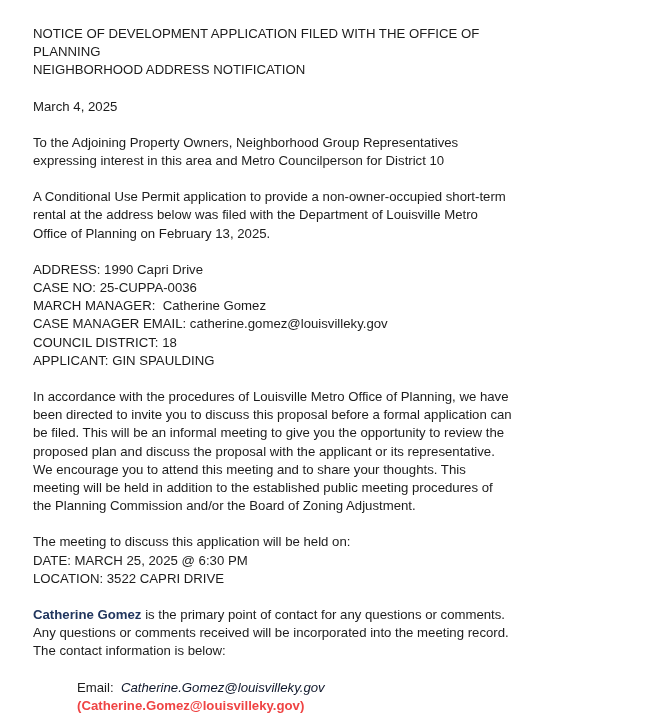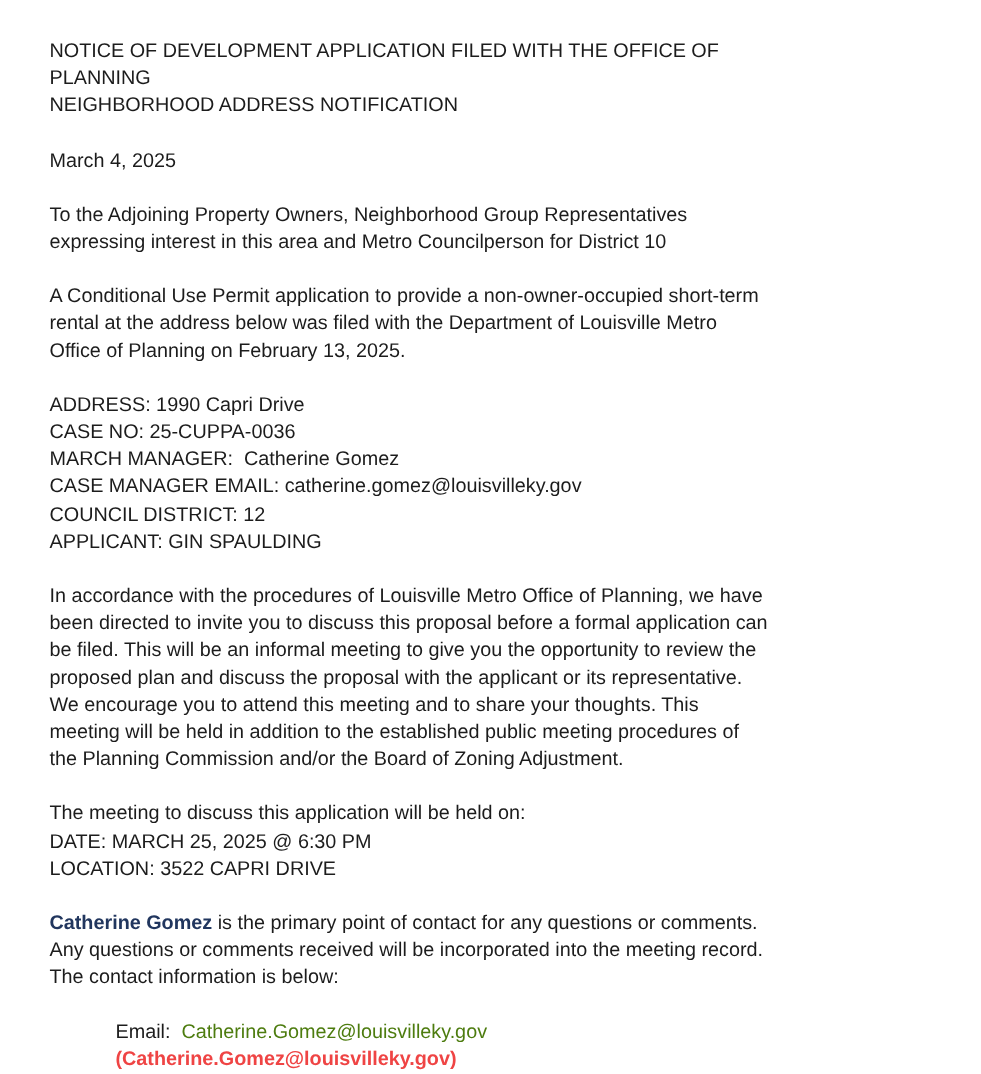--- a/index.html
+++ b/index.html
@@ -45,21 +45,22 @@
     margin: 0 0 21px 0;
     white-space: pre-wrap;
   }
   .contact-row:last-child { margin-bottom: 0; }
   .blue-bold {
     color: #21365e;
     font-weight: bold;
     text-align: right;
   }
   .gray {
-    color: #4d7c0f;
+    color: #0f172a;
+    font-style: italic;
   }
   .dark-bold {
     color: #ef4444;
     font-weight: bold;
   }
 </style>
 </head>
 <body>
 
 <div class="page">
@@ -74,21 +75,21 @@
 
     <div class="para">To the Adjoining Property Owners, Neighborhood Group Representatives expressing interest in this area and Metro Councilperson for District 10</div>
 
     <div class="para">A Conditional Use Permit application to provide a non-owner-occupied short-term rental at the address below was filed with the Department of Louisville Metro Office of Planning on February 13, 2025.</div>
 
     <div class="block">
       <div class="line">ADDRESS: 1990 Capri Drive</div>
       <div class="line">CASE NO: 25-CUPPA-0036</div>
       <div class="line">MARCH MANAGER:  Catherine Gomez</div>
       <div class="line">CASE MANAGER EMAIL: catherine.gomez@louisvilleky.gov</div>
-      <div class="line">COUNCIL DISTRICT: 12</div>
+      <div class="line">COUNCIL DISTRICT: 18</div>
       <div class="line">APPLICANT: GIN SPAULDING</div>
     </div>
 
     <div class="para">In accordance with the procedures of Louisville Metro Office of Planning, we have been directed to invite you to discuss this proposal before a formal application can be filed. This will be an informal meeting to give you the opportunity to review the proposed plan and discuss the proposal with the applicant or its representative. We encourage you to attend this meeting and to share your thoughts. This meeting will be held in addition to the established public meeting procedures of the Planning Commission and/or the Board of Zoning Adjustment.</div>
 
     <div class="block">
       <div class="line">The meeting to discuss this application will be held on:</div>
       <div class="line">DATE: MARCH 25, 2025 @ 6:30 PM</div>
       <div class="line">LOCATION: 3522 CAPRI DRIVE</div>
     </div>

